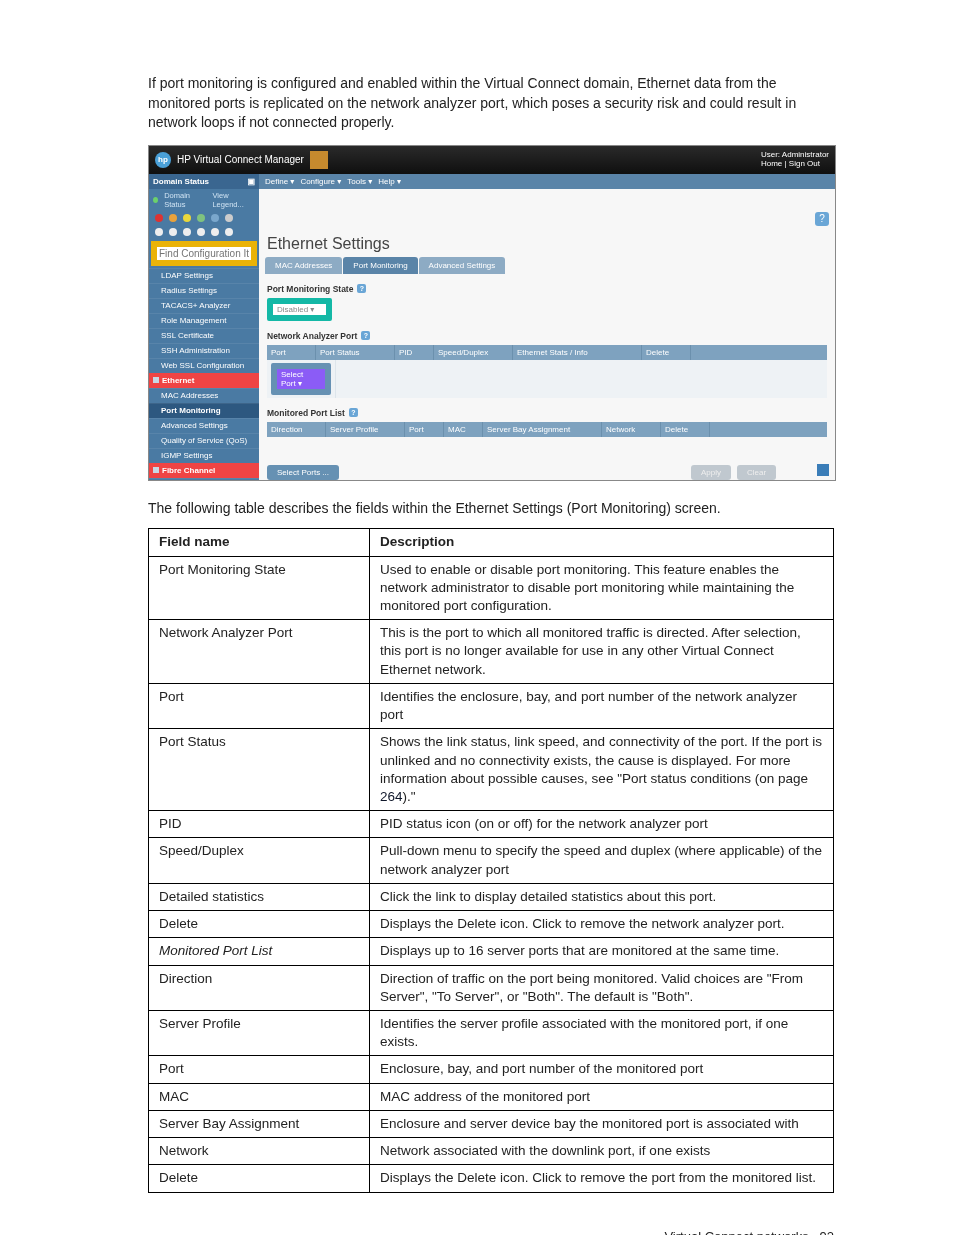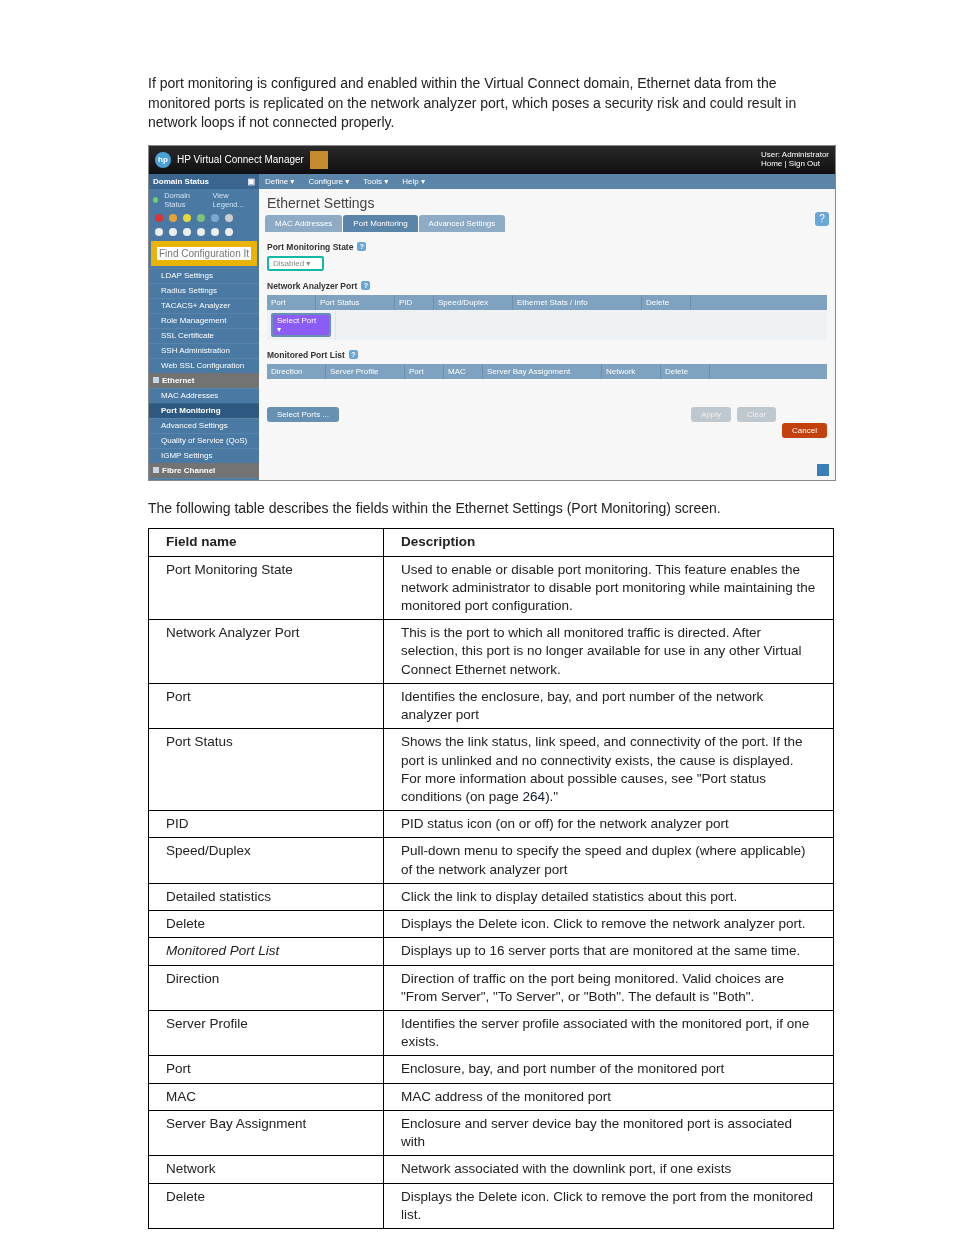--- a/index.html
+++ b/index.html
@@ -47,45 +47,45 @@
   .ds-head{background:#3a6690;padding:3px 4px;font-weight:bold;display:flex;justify-content:space-between;}
   .ds-sub{padding:2px 4px;color:#cfe3f3;font-size:7.5px;display:flex;gap:6px;align-items:center;}
   .ds-sub .dot{width:6px;height:6px;border-radius:50%;background:#6cd06c;}
   .icon-row{display:flex;gap:6px;padding:3px 6px;flex-wrap:wrap;}
   .icon-row span{width:8px;height:8px;border-radius:50%;}
   .find-row{padding:2px;}
   .find-row input{width:100%;font-size:10px;border:6px solid #eab308;box-sizing:border-box;padding:1px 2px;}
   .nav-list{flex:1;overflow:hidden;}
   .nav-item{padding:2.5px 4px 2.5px 12px;border-top:1px solid rgba(255,255,255,0.08);}
   .nav-item.sel{background:#2d5880;font-weight:bold;}
-  .nav-sect{padding:3px 4px;background:#737373;font-weight:bold;}
+  .nav-sect{padding:3px 4px;background:#ef4444;font-weight:bold;}
   .nav-sq{display:inline-block;width:6px;height:6px;background:#c9d7e3;margin-right:3px;}
   .ss-main{flex:1;background:#f7f7f7;position:relative;}
-  .tb{background:#5a84a8;color:#fff;font-size:8px;padding:3px 6px;display:flex;gap:14px;}
-  .pg-title{font-size:14px;color:#444;padding:6px 8px 4px;}
+  .tb{background:#5a84a8;color:#fff;font-size:8px;padding:3px 6px;display:flex;gap:6px;}
+  .pg-title{font-size:16px;color:#444;padding:6px 8px 4px;margin-top:40px;}
   .tabs{display:flex;gap:1px;padding:0 6px;}
   .tab{background:#8dabc4;color:#fff;font-size:8px;padding:4px 10px;border-radius:3px 3px 0 0;}
   .tab.active{background:#5a84a8;}
   .sect{padding:6px 8px;font-size:8.5px;color:#333;}
   .lbl{font-weight:bold;margin:4px 0;display:flex;align-items:center;gap:4px;}
   .qm{width:9px;height:9px;background:#6aa6d6;color:#fff;border-radius:2px;font-size:7px;display:inline-flex;align-items:center;justify-content:center;}
-  .mini-sel{border:2px solid #14b8a6;background:#fff;font-size:8px;padding:1px 12px 1px 4px;display:inline-block;border-radius:2px;color:#888;}
+  .mini-sel{border:6px solid #14b8a6;background:#fff;font-size:8px;padding:1px 12px 1px 4px;display:inline-block;border-radius:2px;color:#888;}
   .grid-hd{display:flex;background:#7ea2bf;color:#fff;font-size:8px;}
   .grid-hd>div{padding:3px 4px;border-right:1px solid #6b90ad;}
   .grid-row{display:flex;background:#eef2f5;font-size:8px;}
   .grid-row>div{padding:3px 4px;border-right:1px solid #dde5eb;}
   .btn-row{display:flex;gap:6px;padding:6px 8px;align-items:center;}
   .sbtn{background:#6691b3;color:#fff;font-size:8px;padding:3px 10px;border-radius:3px;}
   .sbtn.ghost{background:#c0c8cf;color:#eee;}
   .sbtn.cancel{background:#c2410c;margin-top:32px;}
   .corner-q{position:absolute;top:38px;right:6px;width:14px;height:14px;background:#6aa6d6;border-radius:3px;color:#fff;font-size:10px;display:flex;align-items:center;justify-content:center;}
   .corner-a{position:absolute;bottom:4px;right:6px;width:12px;height:12px;background:#3a7db8;}
   .note{margin:14px 0 10px;line-height:1.4;}
   table.fld{border-collapse:collapse;width:100%;}
-  table.fld th, table.fld td{border:1px solid #000;padding:4px 17px;vertical-align:top;text-align:left;font-size:13.5px;line-height:1.35;}
+  table.fld th, table.fld td{border:1px solid #000;padding:4px 10px;vertical-align:top;text-align:left;font-size:13.5px;line-height:1.35;}
   table.fld th{font-weight:bold;}
   .lnk{color:#0f172a;}
   .footer{font-size:13px;text-align:right;margin-top:36px;}
 </style>
 </head>
 <body>
 
 <p class="intro">If port monitoring is configured and enabled within the Virtual Connect domain, Ethernet data from the monitored ports is replicated on the network analyzer port, which poses a security risk and could result in network loops if not connected properly.</p>
 
 <div class="screenshot">

